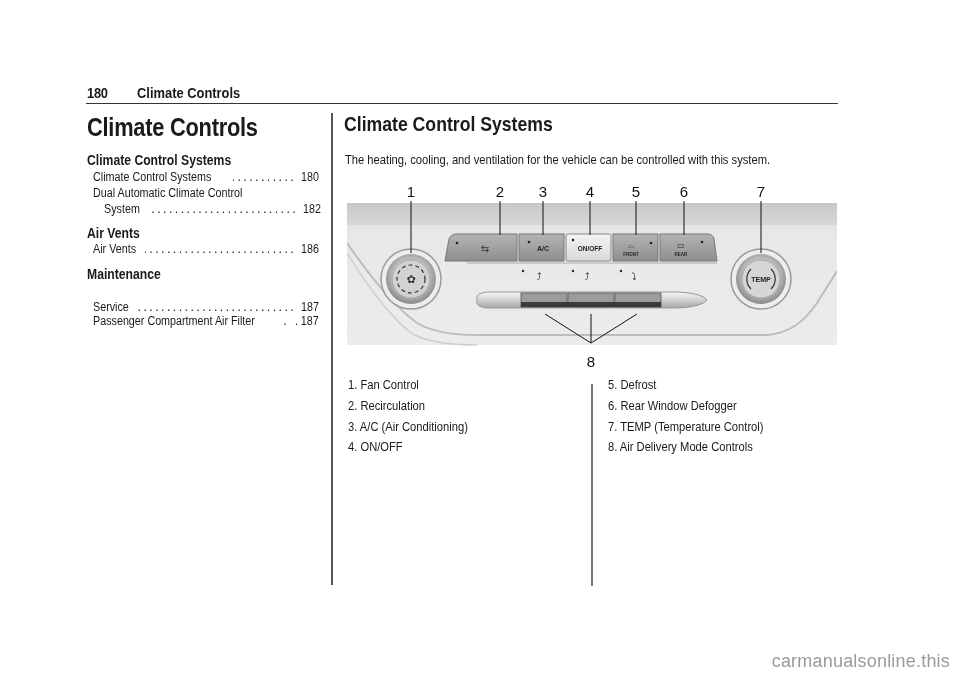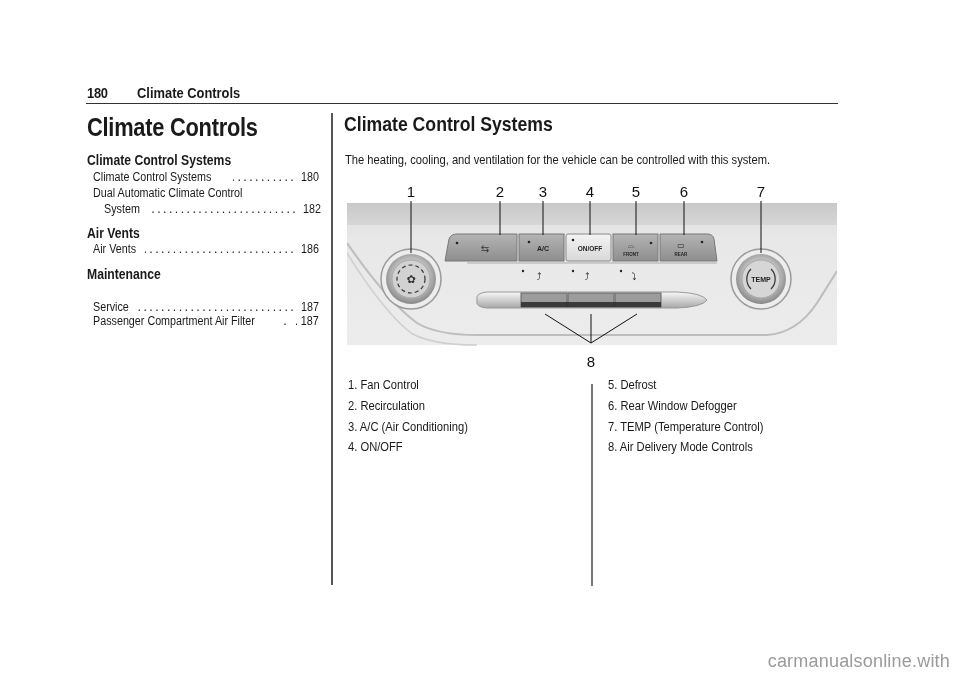--- a/index.html
+++ b/index.html
@@ -217,13 +217,13 @@
 
 <div class="abs vdiv2"></div>
 
 <div class="abs list" style="left:608px; top:376px;">
   <div class="list-item" style="top:0px;">5.  Defrost</div>
   <div class="list-item" style="top:21px;">6.  Rear Window Defogger</div>
   <div class="list-item" style="top:42px;">7.  TEMP (Temperature Control)</div>
   <div class="list-item" style="top:62px;">8.  Air Delivery Mode Controls</div>
 </div>
 
-<div class="abs watermark">carmanualsonline.with</div>
+<div class="abs watermark">carmanualsonline.this</div>
 
 </body></html>

